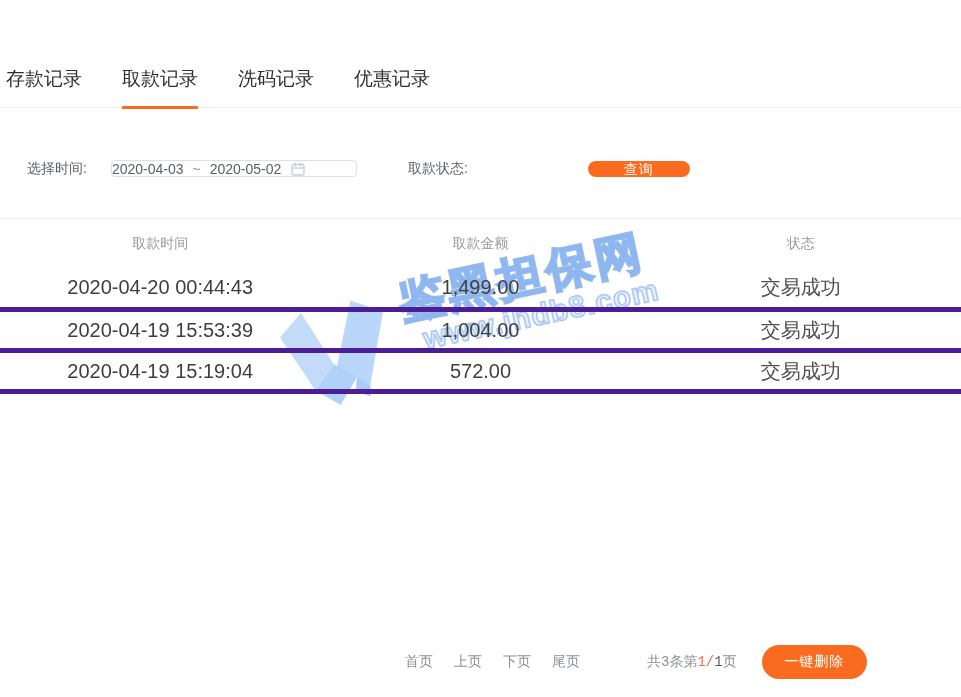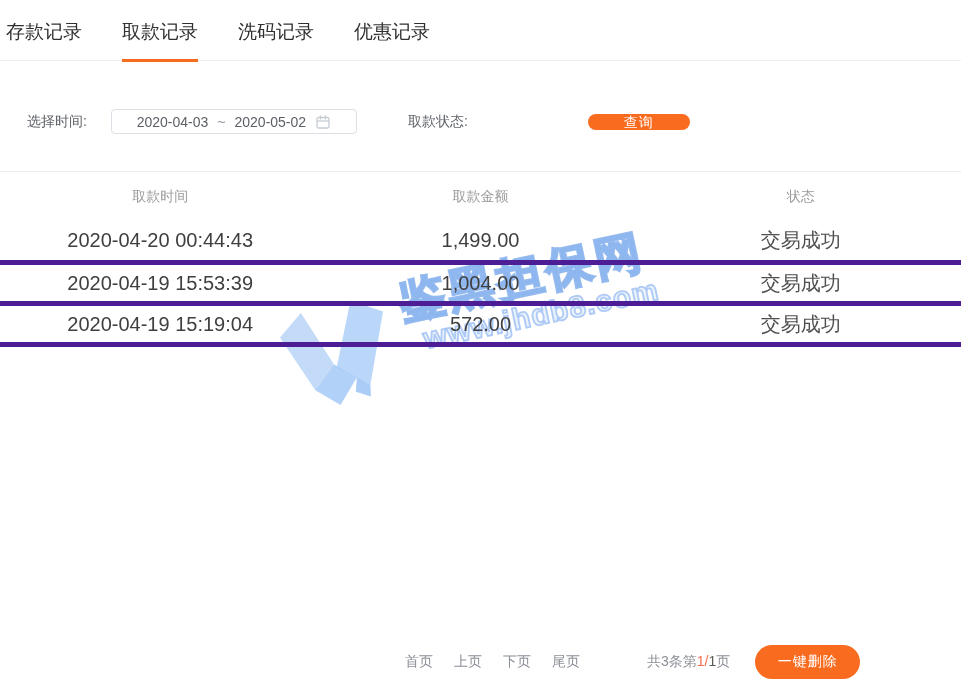--- a/index.html
+++ b/index.html
@@ -2,28 +2,28 @@
 <html><head>
 <meta charset="utf-8">
 <style>
   * { margin:0; padding:0; box-sizing:border-box; }
   html,body { background:#fff; }
   .app {
     position:relative; width:961px; height:697px; background:#fff; overflow:hidden;
     font-family:"Liberation Sans","DejaVu Sans",sans-serif; color:#333;
   }
   
-  .tabbar { display:flex; gap:40px; padding:20px 0 0 6px; border-bottom:1px solid #efefef; position:relative; z-index:2; background:transparent; }
+  .tabbar { display:flex; gap:40px; padding:20px 0 0 6px; border-bottom:1px solid #efefef; position:relative; z-index:2; background:transparent;margin-top:47px; }
   .tab { font-size:19px; line-height:24px; color:#303030; padding-bottom:15px; cursor:pointer; white-space:nowrap; }
   .tab.active { border-bottom:3px solid #f96b1f; margin-bottom:-2px; }
   
   .filter-row { display:flex; align-items:center; margin:44px 0 0 27px; height:33px; font-size:14px; color:#5f6368; position:relative; z-index:2;gap:20px; }
   .date-range {
-    width:246px; height:25px; border:1px solid #dcdfe6; border-radius:4px;
-    display:flex; align-items:center; justify-content:center; gap:9px;
+    width:246px; height:17px; border:1px solid #dcdfe6; border-radius:4px;
+    display:flex; align-items:center; justify-content:flex-start; gap:9px;
     margin-left:4px; color:#5c6066; background:#fff; cursor:pointer;
   }
   .sep { color:#8a8f99; }
   .status-label { margin-left:31px; }
   .select {
     width:200px; height:33px; border:1px solid #dcdfe6; border-radius:4px;
     display:flex; align-items:center; margin-left:4px; padding:0 12px;
     color:#5c6066; background:#fff; cursor:pointer;
   }
   .select .chev { margin-left:auto; display:flex; }
@@ -43,21 +43,21 @@
   .wm-title {
     font-size:46px; font-weight:bold; letter-spacing:4px; line-height:1.05; white-space:nowrap;
     color:rgba(170,205,248,0.30); -webkit-text-stroke:2.5px rgba(108,160,233,0.72);
   }
   .wm-url {
     font-size:30px; font-weight:bold; letter-spacing:1px; white-space:nowrap;
     color:rgba(180,210,248,0.28); -webkit-text-stroke:1.8px rgba(140,180,242,0.68);
     margin:0 0 0 16px;
   }
   
-  .pagination { position:absolute; left:405px; top:644px; height:35px; display:flex; align-items:center; font-size:14px; color:#8b8f96; z-index:2; }
+  .pagination { position:absolute; left:405px; top:644px; height:35px; display:flex; align-items:center; font-size:14px; color:#8b8f96; z-index:2;font-family:Liberation Mono, monospace; }
   .plink { margin-right:21px; cursor:pointer; white-space:nowrap; }
   .total { margin-left:46px; white-space:nowrap; }
   .page-info { white-space:nowrap; }
   .page-info .cur { color:#f56c4e; }
   .page-info .tot { color:#5a5a5a; }
   .btn-delete { width:105px; height:34px; margin-left:25px; }
 </style>
 </head>
 <body>
 

